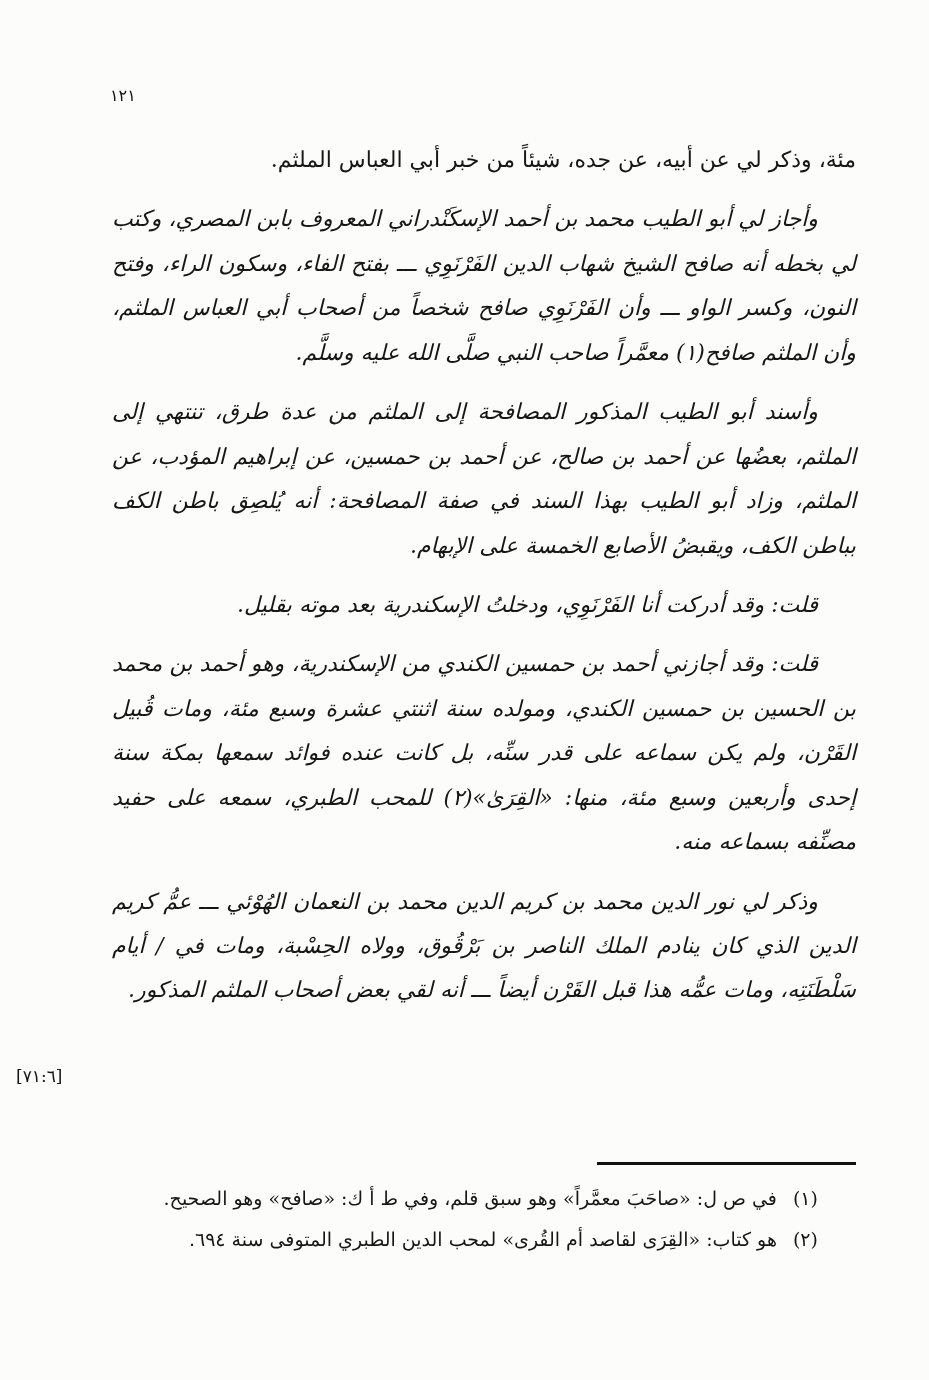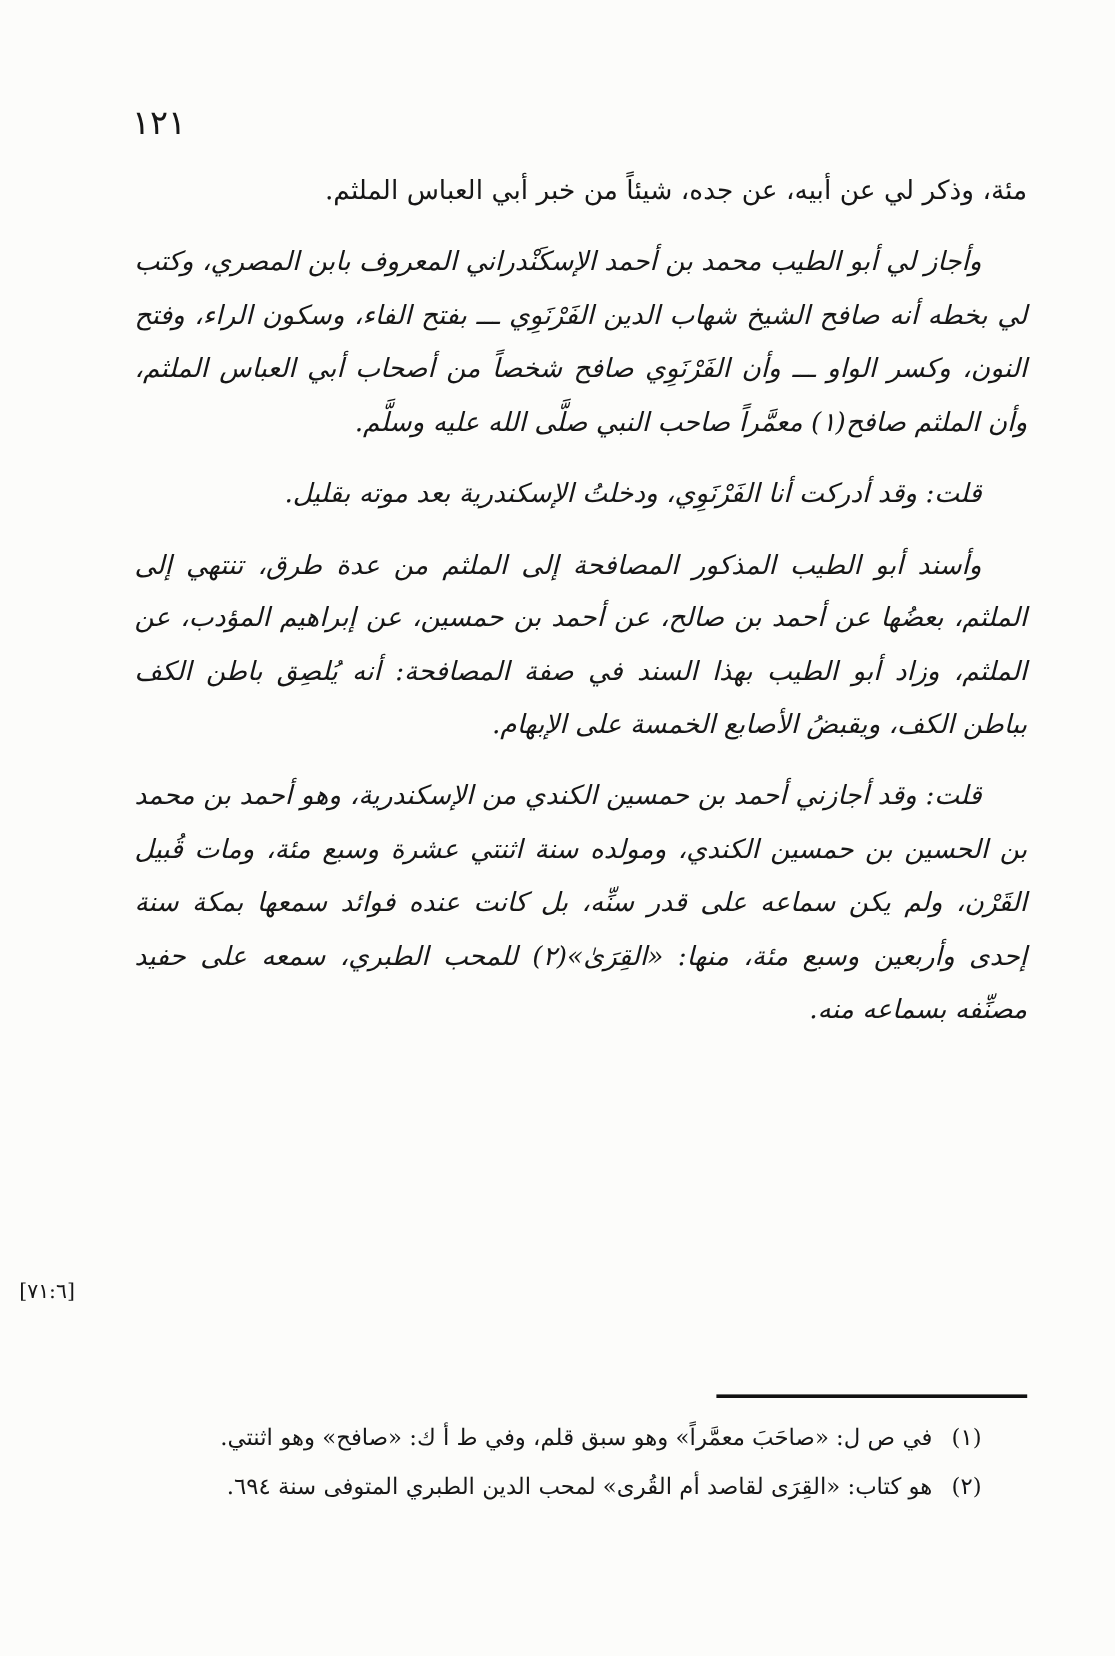--- a/index.html
+++ b/index.html
@@ -14,21 +14,21 @@
     direction: rtl;
   }
   .page {
     position: absolute;
     inset: 0;
   }
   .page-number {
     position: absolute;
     top: 86px;
     left: 110px;
-    font-size: 28px;
+    font-size: 16px;
     letter-spacing: 2px;
   }
   .content {
     position: absolute;
     top: 138px;
     right: 73px;
     width: 744px;
     font-size: 22px;
     line-height: 2.02;
     text-align: justify;
@@ -81,33 +81,34 @@
 </head>
 <body>
 
 <div class="page">
 
   <div class="page-number">١٢١</div>
 
   <div class="content">
     <p class="para">مئة، وذكر لي عن أبيه، عن جده، شيئاً من خبر أبي العباس الملثم.</p>
     <p class="para indent">وأجاز لي أبو الطيب محمد بن أحمد الإسكَنْدراني المعروف بابن المصري، وكتب لي بخطه أنه صافح الشيخ شهاب الدين الفَرْنَوِي ـــ بفتح الفاء، وسكون الراء، وفتح النون، وكسر الواو ـــ وأن الفَرْنَوِي صافح شخصاً من أصحاب أبي العباس الملثم، وأن الملثم صافح(١) معمَّراً صاحب النبي صلَّى الله عليه وسلَّم.</p>
+    <p class="para indent">وأسند أبو الطيب المذكور المصافحة إلى الملثم من عدة طرق، تنتهي إلى الملثم، بعضُها عن أحمد بن صالح، عن أحمد بن حمسين، عن إبراهيم المؤدب، عن الملثم، وزاد أبو الطيب بهذا السند في صفة المصافحة: أنه يُلصِق باطن الكف بباطن الكف، ويقبضُ الأصابع الخمسة على الإبهام.</p>
     <p class="para indent">قلت: وقد أدركت أنا الفَرْنَوِي، ودخلتُ الإسكندرية بعد موته بقليل.</p>
-    <p class="para indent">وأسند أبو الطيب المذكور المصافحة إلى الملثم من عدة طرق، تنتهي إلى الملثم، بعضُها عن أحمد بن صالح، عن أحمد بن حمسين، عن إبراهيم المؤدب، عن الملثم، وزاد أبو الطيب بهذا السند في صفة المصافحة: أنه يُلصِق باطن الكف بباطن الكف، ويقبضُ الأصابع الخمسة على الإبهام.</p>
     <p class="para indent">قلت: وقد أجازني أحمد بن حمسين الكندي من الإسكندرية، وهو أحمد بن محمد بن الحسين بن حمسين الكندي، ومولده سنة اثنتي عشرة وسبع مئة، ومات قُبيل القَرْن، ولم يكن سماعه على قدر سنِّه، بل كانت عنده فوائد سمعها بمكة سنة إحدى وأربعين وسبع مئة، منها: «القِرَىٰ»(٢) للمحب الطبري، سمعه على حفيد مصنِّفه بسماعه منه.</p>
+    <p class="para indent">وذكر لي نور الدين محمد بن كريم الدين محمد بن النعمان الهُوْئي ـــ عمُّ كريم الدين الذي كان ينادم الملك الناصر بن بَرْقُوق، وولاه الحِسْبة، ومات في / أيام سَلْطَنَتِه، ومات عمُّه هذا قبل القَرْن أيضاً ـــ أنه لقي بعض أصحاب الملثم المذكور.</p>
   </div>
 
   <div class="margin-ref">[٧١:٦]</div>
 
   <div class="footnote-sep"></div>
 
   <div class="footnotes">
     <div class="footnote">
       <span class="fn-num">(١)</span>
-      <span class="fn-text">في ص ل: «صاحَبَ معمَّراً» وهو سبق قلم، وفي ط أ ك: «صافح» وهو اثنتي.</span>
+      <span class="fn-text">في ص ل: «صاحَبَ معمَّراً» وهو سبق قلم، وفي ط أ ك: «صافح» وهو الصحيح.</span>
     </div>
     <div class="footnote">
       <span class="fn-num">(٢)</span>
       <span class="fn-text">هو كتاب: «القِرَى لقاصد أم القُرى» لمحب الدين الطبري المتوفى سنة ٦٩٤.</span>
     </div>
   </div>
 
 </div>
 
 </body></html>

